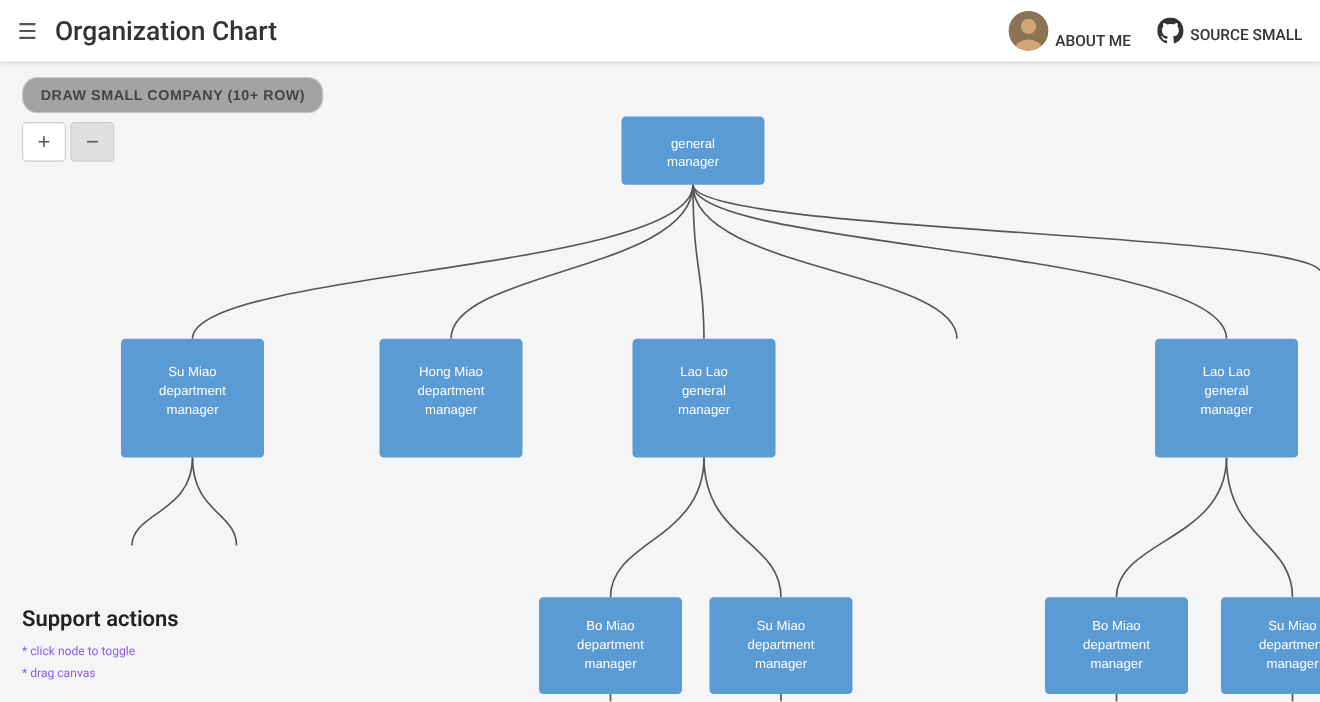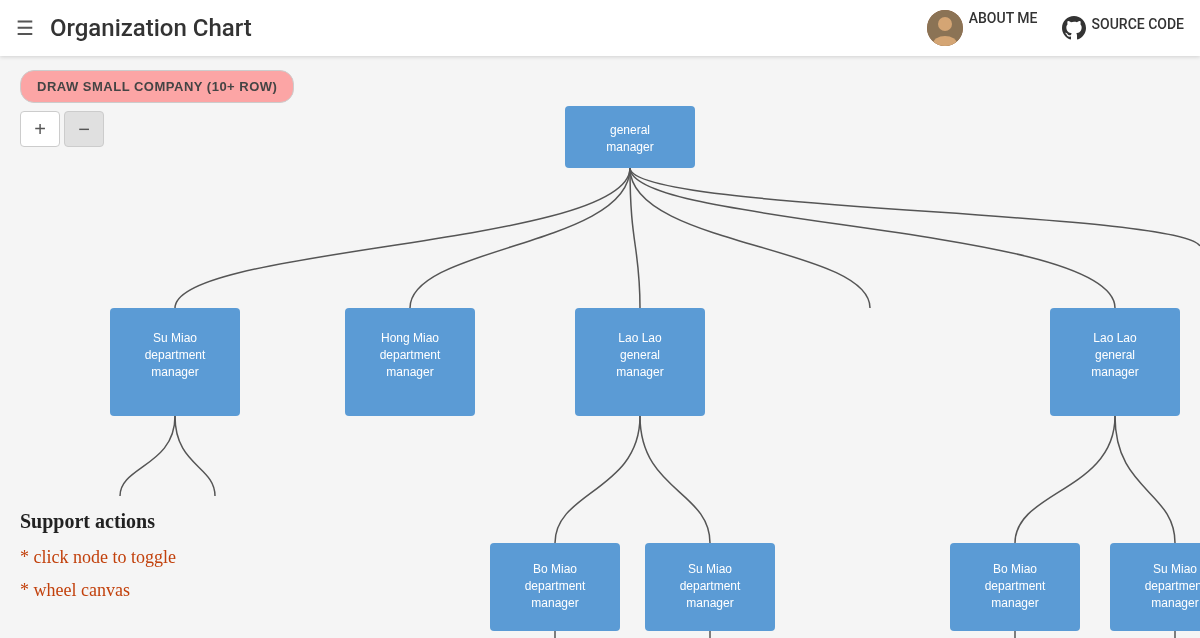--- a/index.html
+++ b/index.html
@@ -39,21 +39,21 @@
       border-radius: 50%;
       background: #8B5E3C;
       overflow: hidden;
       display: flex;
       align-items: center;
       justify-content: center;
       font-size: 18px;
     }
     .header-link {
       display: flex;
-      align-items: flex-start;
+      align-items: flex-end;
       gap: 6px;
       text-decoration: none;
       color: #333;
       font-size: 14px;
       font-weight: 500;
       cursor: pointer;
     }
     .github-icon {
       width: 24px;
       height: 24px;
@@ -72,21 +72,21 @@
     .toolbar {
       position: absolute;
       top: 14px;
       left: 20px;
       display: flex;
       flex-direction: column;
       gap: 8px;
       z-index: 5;
     }
     .draw-btn {
-      background: #fca5a5;
+      background: #a3a3a3;
       border: 1px solid #ccc;
       border-radius: 14px;
       padding: 8px 16px;
       font-size: 13px;
       font-weight: 600;
       color: #444;
       cursor: pointer;
       letter-spacing: 0.5px;
     }
     .zoom-controls {
@@ -107,35 +107,34 @@
       align-items: center;
       justify-content: center;
     }
     .zoom-btn.active {
       background: #e0e0e0;
     }
 
     
     .help-panel {
       position: absolute;
-      bottom: 16px;
+      bottom: 0;
       left: 0;
       padding: 16px 20px;
       z-index: 5;
-      font-family: Liberation Serif, serif;
     }
     .help-title {
       font-size: 20px;
       font-weight: 600;
       color: #222;
       margin-bottom: 8px;
     }
     .help-item {
-      font-size: 18px;
-      color: #c2410c;
+      font-size: 11px;
+      color: #8b5cf6;
       line-height: 1.8;
     }
 
     
     .chart-svg {
       position: absolute;
       top: 0;
       left: 0;
       width: 100%;
       height: 100%;
@@ -169,21 +168,21 @@
           <ellipse cx="18" cy="34" rx="12" ry="8" fill="#D4A574"></ellipse>
           <circle cx="18" cy="18" r="18" fill="none"></circle>
         </svg>
       </div>
       <span>ABOUT ME</span>
     </div>
     <div class="header-link">
       <svg class="github-icon" viewBox="0 0 24 24" fill="#333">
         <path d="M12 0C5.374 0 0 5.373 0 12c0 5.302 3.438 9.8 8.207 11.387.599.111.793-.261.793-.577v-2.234c-3.338.726-4.033-1.416-4.033-1.416-.546-1.387-1.333-1.756-1.333-1.756-1.089-.745.083-.729.083-.729 1.205.084 1.839 1.237 1.839 1.237 1.07 1.834 2.807 1.304 3.492.997.107-.775.418-1.305.762-1.604-2.665-.305-5.467-1.334-5.467-5.931 0-1.311.469-2.381 1.236-3.221-.124-.303-.535-1.524.117-3.176 0 0 1.008-.322 3.301 1.23A11.509 11.509 0 0112 5.803c1.02.005 2.047.138 3.006.404 2.291-1.552 3.297-1.23 3.297-1.23.653 1.653.242 2.874.118 3.176.77.84 1.235 1.911 1.235 3.221 0 4.609-2.807 5.624-5.479 5.921.43.372.823 1.102.823 2.222v3.293c0 .319.192.694.801.576C20.566 21.797 24 17.3 24 12c0-6.627-5.373-12-12-12z"></path>
       </svg>
-      <span>SOURCE CODE</span>
+      <span>SOURCE SMALL</span>
     </div>
   </div>
 </div>
 
 <div class="canvas-area">
 
   <svg class="chart-svg" viewBox="0 0 1200 582">
 
     <path class="org-line" d="M 630 112 C 630 190, 175 190, 175 252"></path>
 
@@ -260,16 +259,16 @@
     <button class="draw-btn">DRAW SMALL COMPANY (10+ ROW)</button>
     <div class="zoom-controls">
       <button class="zoom-btn">+</button>
       <button class="zoom-btn active">−</button>
     </div>
   </div>
 
   <div class="help-panel">
     <div class="help-title">Support actions</div>
     <div class="help-item">* click node to toggle</div>
-    <div class="help-item">* wheel canvas</div>
+    <div class="help-item">* drag canvas</div>
   </div>
 
 </div>
 
 </body></html>

